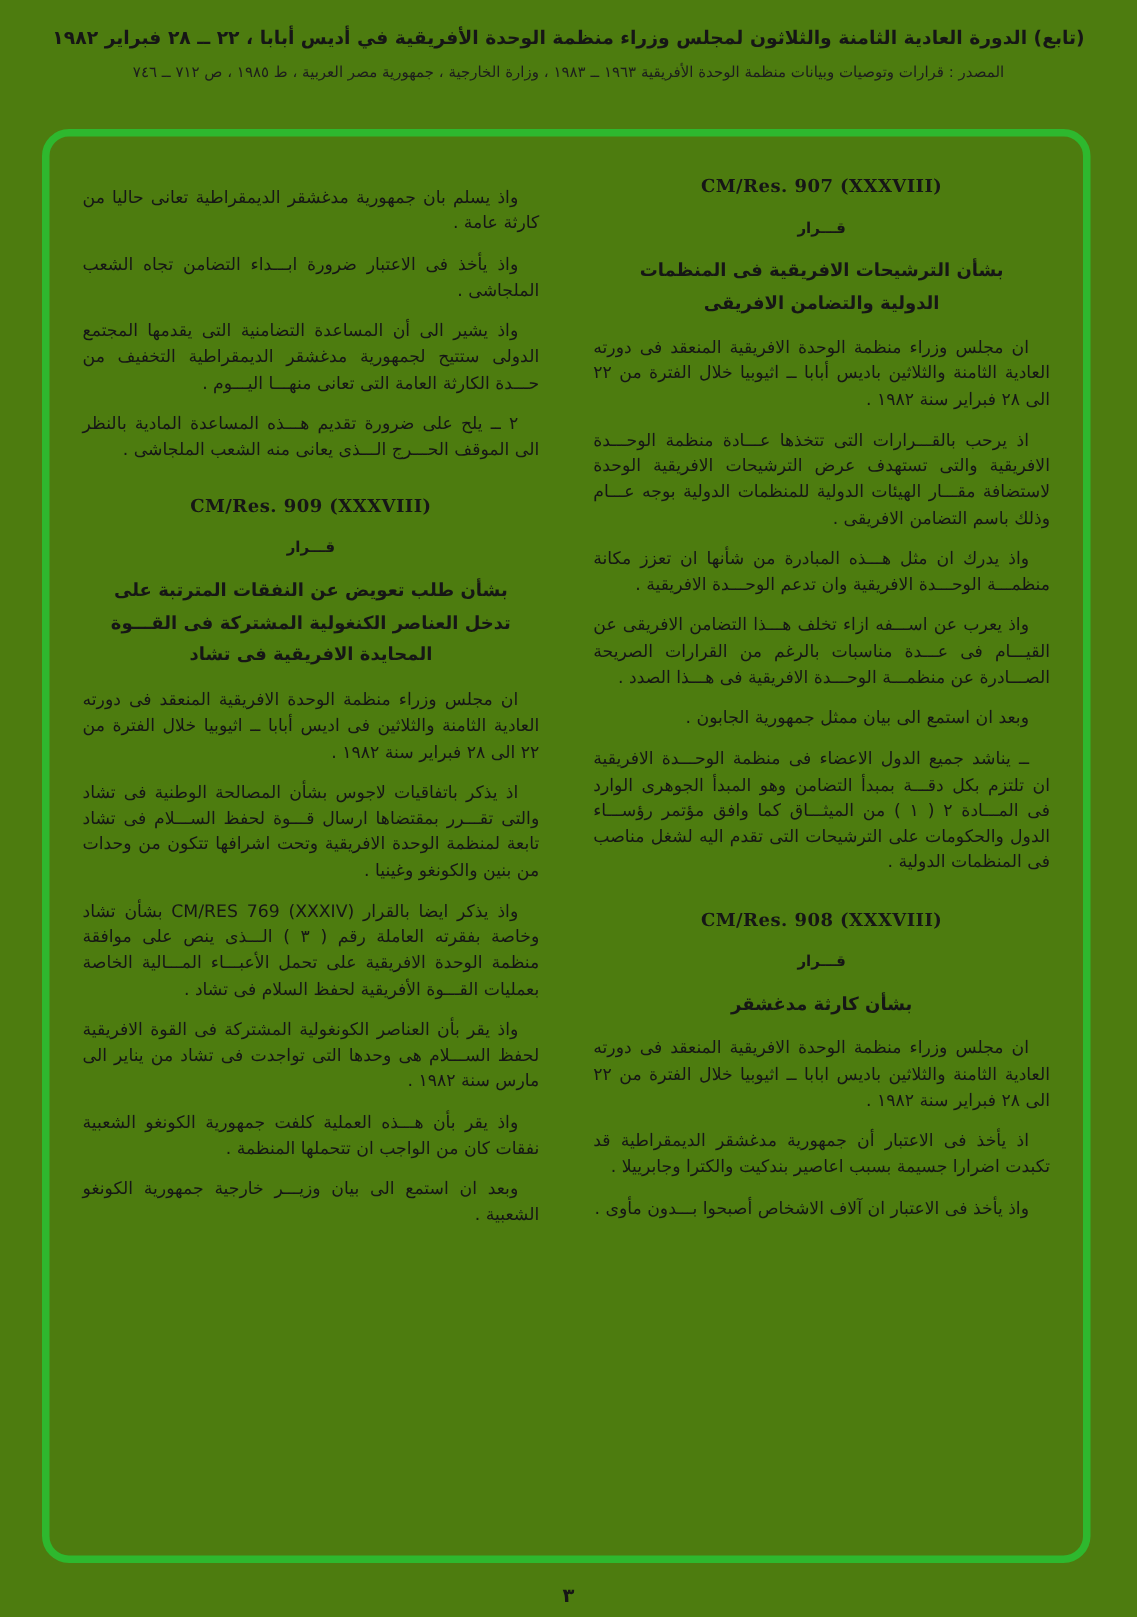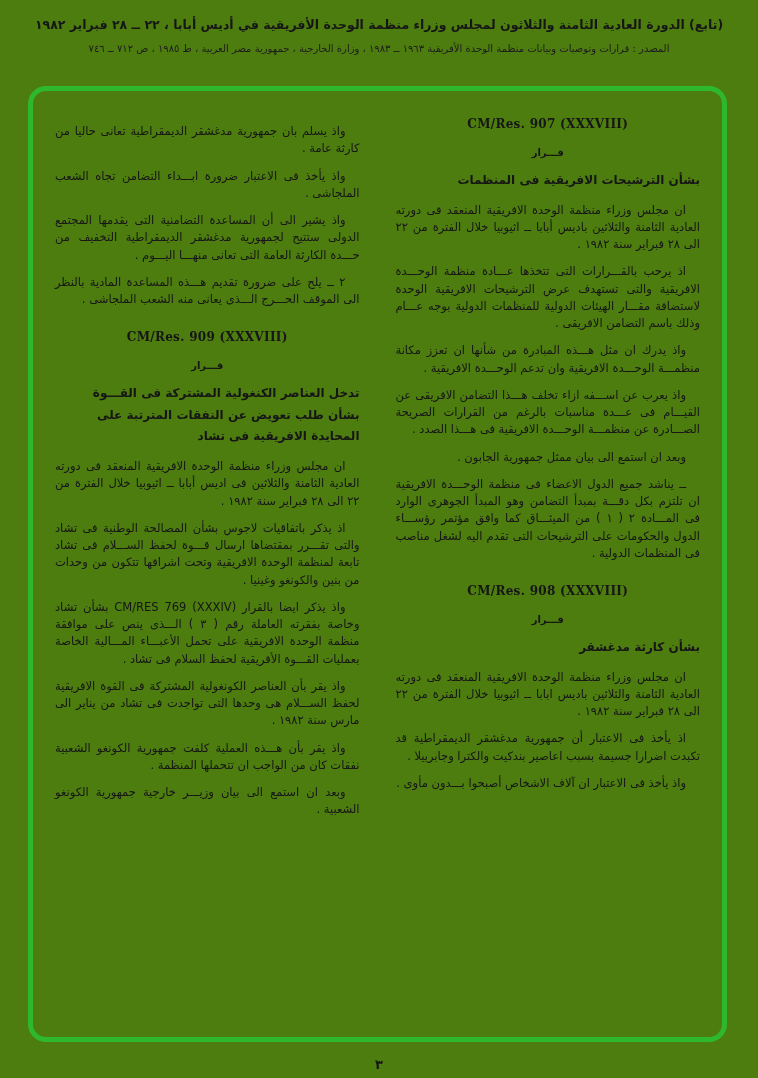--- a/index.html
+++ b/index.html
@@ -26,21 +26,21 @@
   .col{flex:1;min-width:0;direction:rtl;font-size:11.5px;line-height:1.5;}
 
   .block.ref{
     direction:ltr;text-align:center;
     font-family:"DejaVu Serif",serif;
     font-size:12px;letter-spacing:0.3px;
     margin:20px 0 4px;font-weight:bold;
   }
   .block.ref:first-child{margin-top:2px;}
   .block.title{text-align:center;font-weight:bold;font-size:10px;margin:12px 0 10px;}
-  .block.subtitle{font-weight:bold;font-size:12px;line-height:1.8;}
+  .block.subtitle{text-align:center;font-weight:bold;font-size:12px;line-height:1.8;}
   .block.para{text-align:justify;margin:10px 0;text-indent:14px;}
 
   .footer{
     position:absolute;bottom:6px;left:0;width:100%;
     text-align:center;font-size:13px;font-weight:bold;
   }
 </style>
 </head>
 <body>
 
@@ -50,42 +50,43 @@
     <div class="line1">(تابع) الدورة العادية الثامنة والثلاثون لمجلس وزراء منظمة الوحدة الأفريقية في أديس أبابا ، ٢٢ ــ ٢٨ فبراير ١٩٨٢</div>
     <div class="line2">المصدر : قرارات وتوصيات وبيانات منظمة الوحدة الأفريقية ١٩٦٣ ــ ١٩٨٣ ، وزارة الخارجية ، جمهورية مصر العربية ، ط ١٩٨٥ ، ص ٧١٢ ــ ٧٤٦</div>
   </div>
 
   <div class="frame" style="border-color: rgb(46, 184, 46);">
     <div class="cols">
       <div class="col" id="col-right">
           <div class="block ref">CM/Res. 907 (XXXVIII)</div>
           <div class="block title">قـــرار</div>
           <div class="block subtitle">بشأن الترشيحات الافريقية فى المنظمات</div>
+          <div class="block subtitle">الدولية والتضامن الافريقى</div>
           <div class="block para">ان مجلس وزراء منظمة الوحدة الافريقية المنعقد فى دورته العادية الثامنة والثلاثين باديس أبابا ــ اثيوبيا خلال الفترة من ٢٢ الى ٢٨ فبراير سنة ١٩٨٢ .</div>
           <div class="block para">اذ يرحب بالقـــرارات التى تتخذها عـــادة منظمة الوحـــدة الافريقية والتى تستهدف عرض الترشيحات الافريقية الوحدة لاستضافة مقـــار الهيئات الدولية للمنظمات الدولية بوجه عـــام وذلك باسم التضامن الافريقى .</div>
           <div class="block para">واذ يدرك ان مثل هـــذه المبادرة من شأنها ان تعزز مكانة منظمـــة الوحـــدة الافريقية وان تدعم الوحـــدة الافريقية .</div>
           <div class="block para">واذ يعرب عن اســـفه ازاء تخلف هـــذا التضامن الافريقى عن القيـــام فى عـــدة مناسبات بالرغم من القرارات الصريحة الصـــادرة عن منظمـــة الوحـــدة الافريقية فى هـــذا الصدد .</div>
           <div class="block para">وبعد ان استمع الى بيان ممثل جمهورية الجابون .</div>
           <div class="block para">ــ يناشد جميع الدول الاعضاء فى منظمة الوحـــدة الافريقية ان تلتزم بكل دقـــة بمبدأ التضامن وهو المبدأ الجوهرى الوارد فى المـــادة ٢ ( ١ ) من الميثـــاق كما وافق مؤتمر رؤســـاء الدول والحكومات على الترشيحات التى تقدم اليه لشغل مناصب فى المنظمات الدولية .</div>
           <div class="block ref">CM/Res. 908 (XXXVIII)</div>
           <div class="block title">قـــرار</div>
           <div class="block subtitle">بشأن كارثة مدغشقر</div>
           <div class="block para">ان مجلس وزراء منظمة الوحدة الافريقية المنعقد فى دورته العادية الثامنة والثلاثين باديس ابابا ــ اثيوبيا خلال الفترة من ٢٢ الى ٢٨ فبراير سنة ١٩٨٢ .</div>
           <div class="block para">اذ يأخذ فى الاعتبار أن جمهورية مدغشقر الديمقراطية قد تكبدت اضرارا جسيمة بسبب اعاصير بندكيت والكترا وجابرييلا .</div>
           <div class="block para">واذ يأخذ فى الاعتبار ان آلاف الاشخاص أصبحوا بـــدون مأوى .</div>
         </div>
       <div class="col" id="col-left">
           <div class="block para">واذ يسلم بان جمهورية مدغشقر الديمقراطية تعانى حاليا من كارثة عامة .</div>
           <div class="block para">واذ يأخذ فى الاعتبار ضرورة ابـــداء التضامن تجاه الشعب الملجاشى .</div>
           <div class="block para">واذ يشير الى أن المساعدة التضامنية التى يقدمها المجتمع الدولى ستتيح لجمهورية مدغشقر الديمقراطية التخفيف من حـــدة الكارثة العامة التى تعانى منهـــا اليـــوم .</div>
           <div class="block para">٢ ــ يلح على ضرورة تقديم هـــذه المساعدة المادية بالنظر الى الموقف الحـــرج الـــذى يعانى منه الشعب الملجاشى .</div>
           <div class="block ref">CM/Res. 909 (XXXVIII)</div>
           <div class="block title">قـــرار</div>
+          <div class="block subtitle">بشأن طلب تعويض عن النفقات المترتبة على</div>
           <div class="block subtitle">تدخل العناصر الكنغولية المشتركة فى القـــوة</div>
-          <div class="block subtitle">بشأن طلب تعويض عن النفقات المترتبة على</div>
           <div class="block subtitle">المحايدة الافريقية فى تشاد</div>
           <div class="block para">ان مجلس وزراء منظمة الوحدة الافريقية المنعقد فى دورته العادية الثامنة والثلاثين فى اديس أبابا ــ اثيوبيا خلال الفترة من ٢٢ الى ٢٨ فبراير سنة ١٩٨٢ .</div>
           <div class="block para">اذ يذكر باتفاقيات لاجوس بشأن المصالحة الوطنية فى تشاد والتى تقـــرر بمقتضاها ارسال قـــوة لحفظ الســـلام فى تشاد تابعة لمنظمة الوحدة الافريقية وتحت اشرافها تتكون من وحدات من بنين والكونغو وغينيا .</div>
           <div class="block para">واذ يذكر ايضا بالقرار CM/RES 769 (XXXIV) بشأن تشاد وخاصة بفقرته العاملة رقم ( ٣ ) الـــذى ينص على موافقة منظمة الوحدة الافريقية على تحمل الأعبـــاء المـــالية الخاصة بعمليات القـــوة الأفريقية لحفظ السلام فى تشاد .</div>
           <div class="block para">واذ يقر بأن العناصر الكونغولية المشتركة فى القوة الافريقية لحفظ الســـلام هى وحدها التى تواجدت فى تشاد من يناير الى مارس سنة ١٩٨٢ .</div>
           <div class="block para">واذ يقر بأن هـــذه العملية كلفت جمهورية الكونغو الشعبية نفقات كان من الواجب ان تتحملها المنظمة .</div>
           <div class="block para">وبعد ان استمع الى بيان وزيـــر خارجية جمهورية الكونغو الشعبية .</div>
         </div>
     </div>
   </div>

